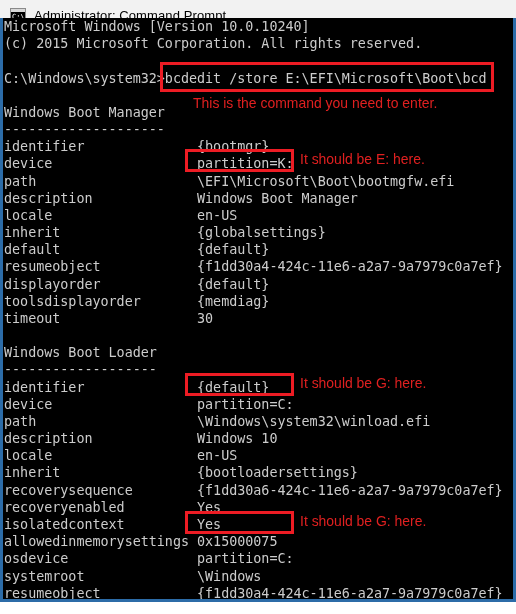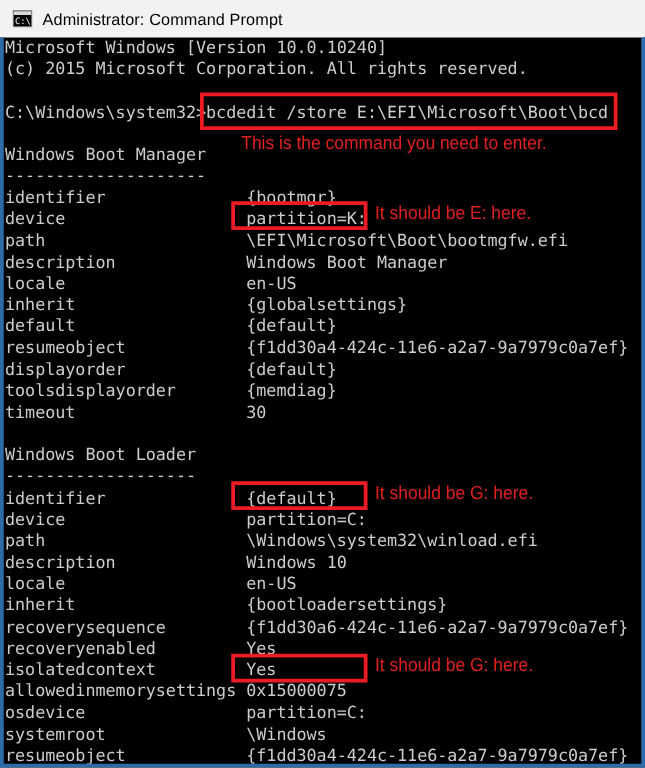--- a/index.html
+++ b/index.html
@@ -47,21 +47,21 @@
     font-size: 13px;
     color: #000000;
     letter-spacing: 0.1px;
     white-space: nowrap;
   }
 
   
   #console {
     position: absolute;
     left: 0;
-    top: 30px;
+    top: 18px;
     width: 516px;
     height: 584px;
     box-sizing: border-box;
     border-left: 3px solid #2c6ca8;
     border-right: 3px solid #2c6ca8;
     border-bottom: 3px solid #2c6ca8;
     background: #000000;
     overflow: hidden;
   }
   #console-text {

